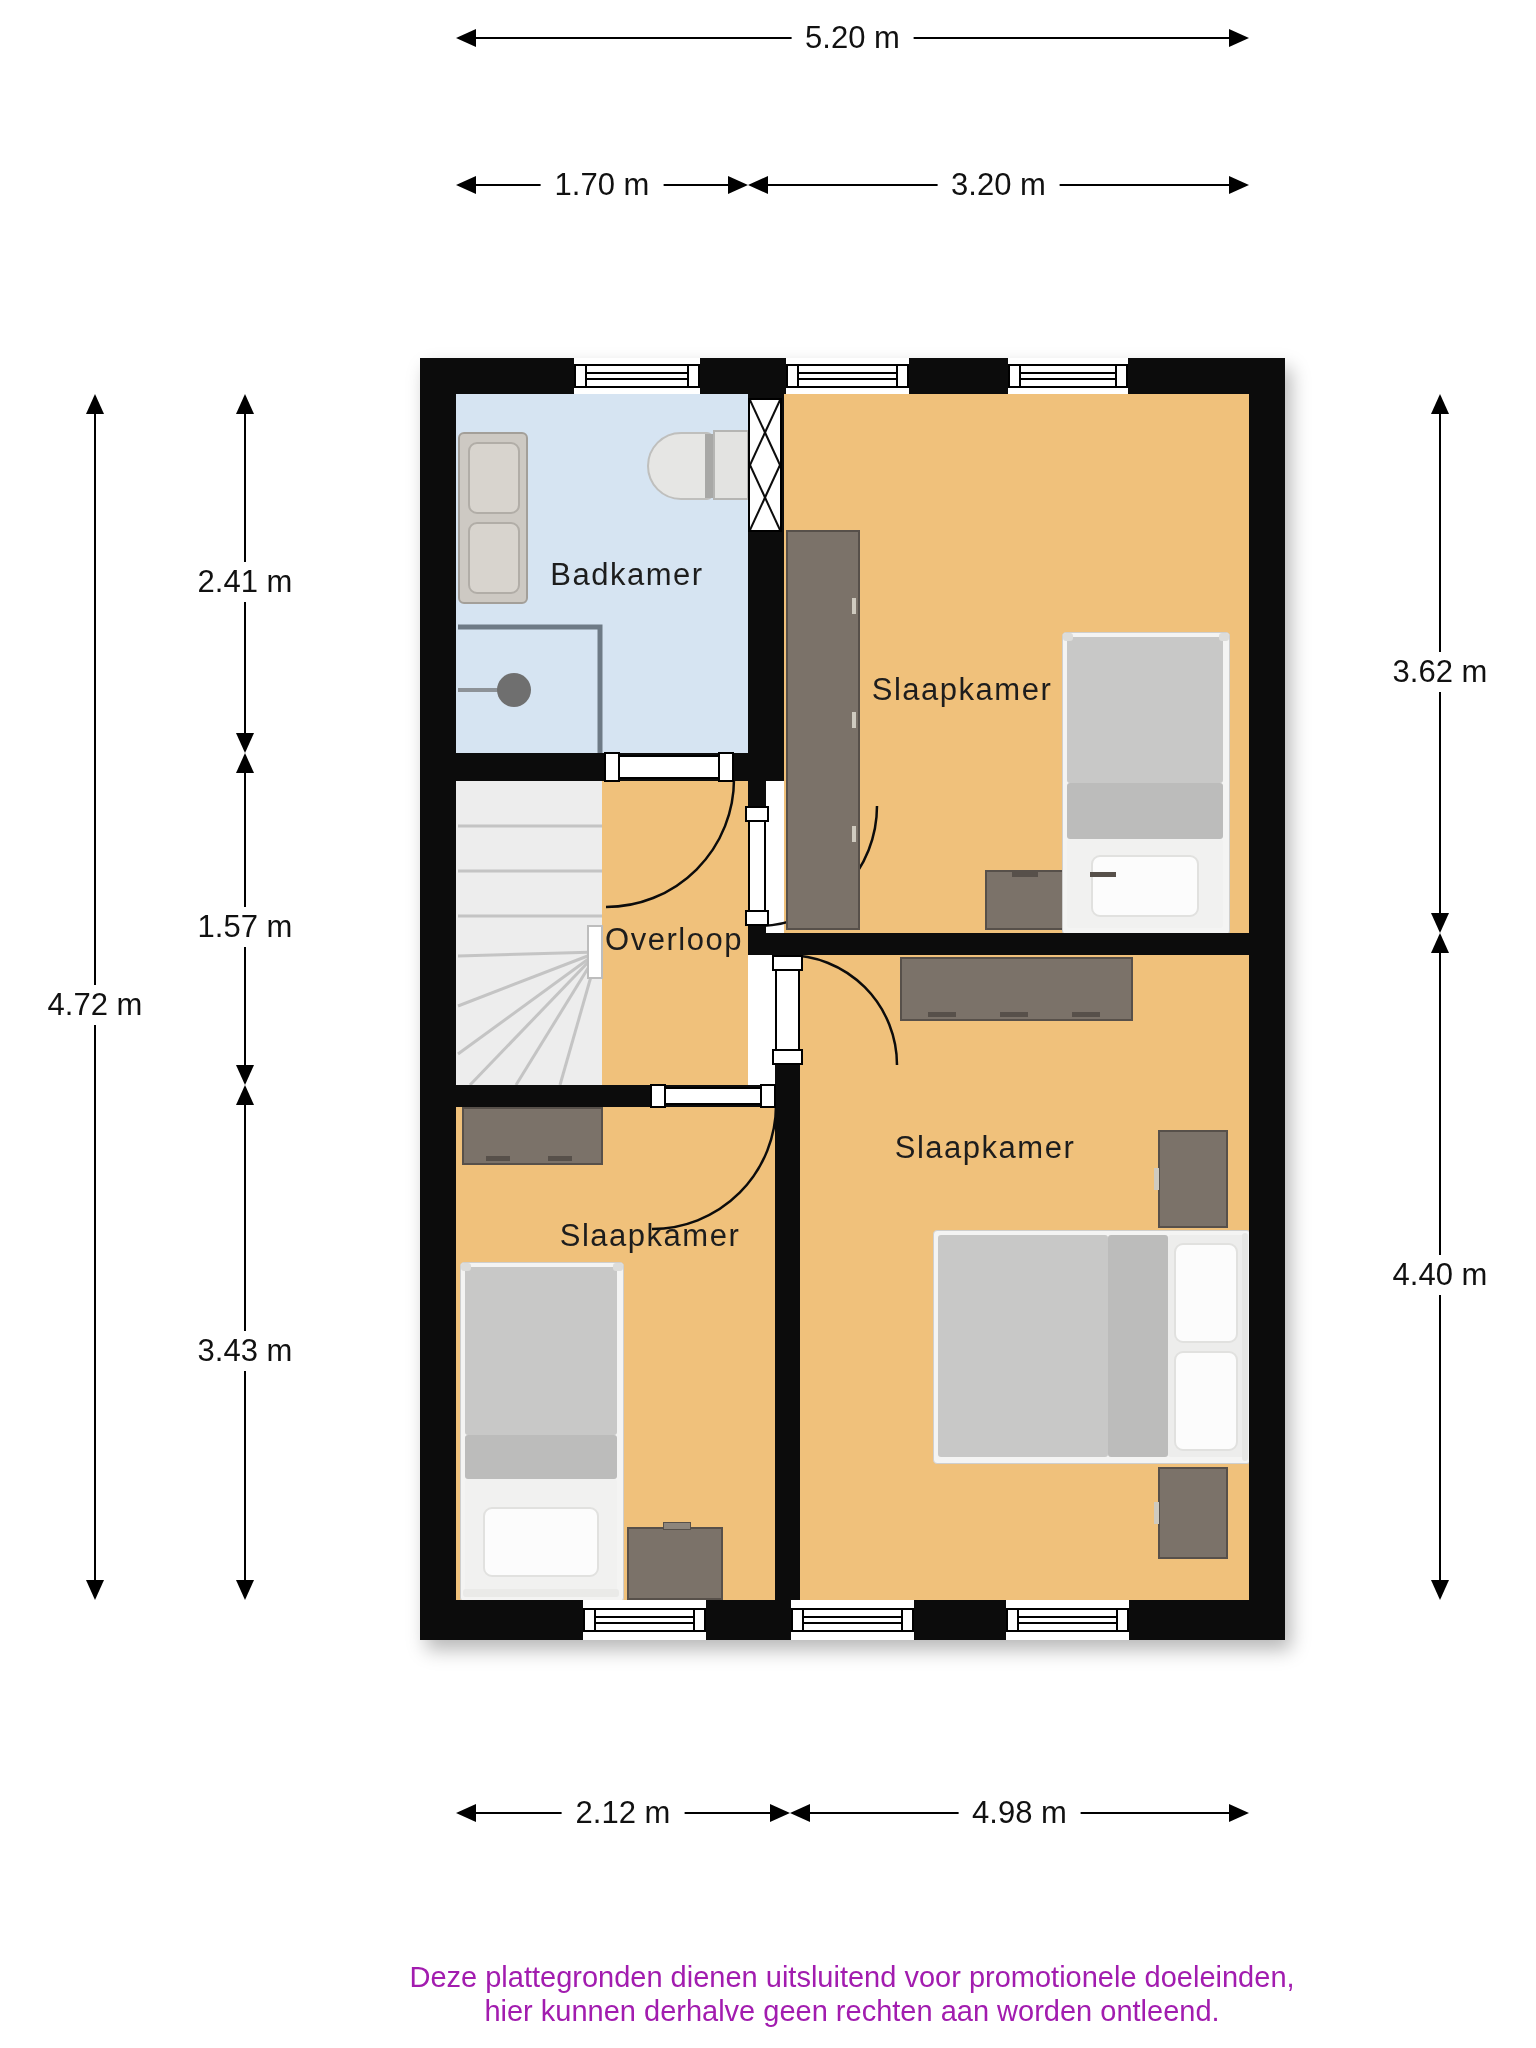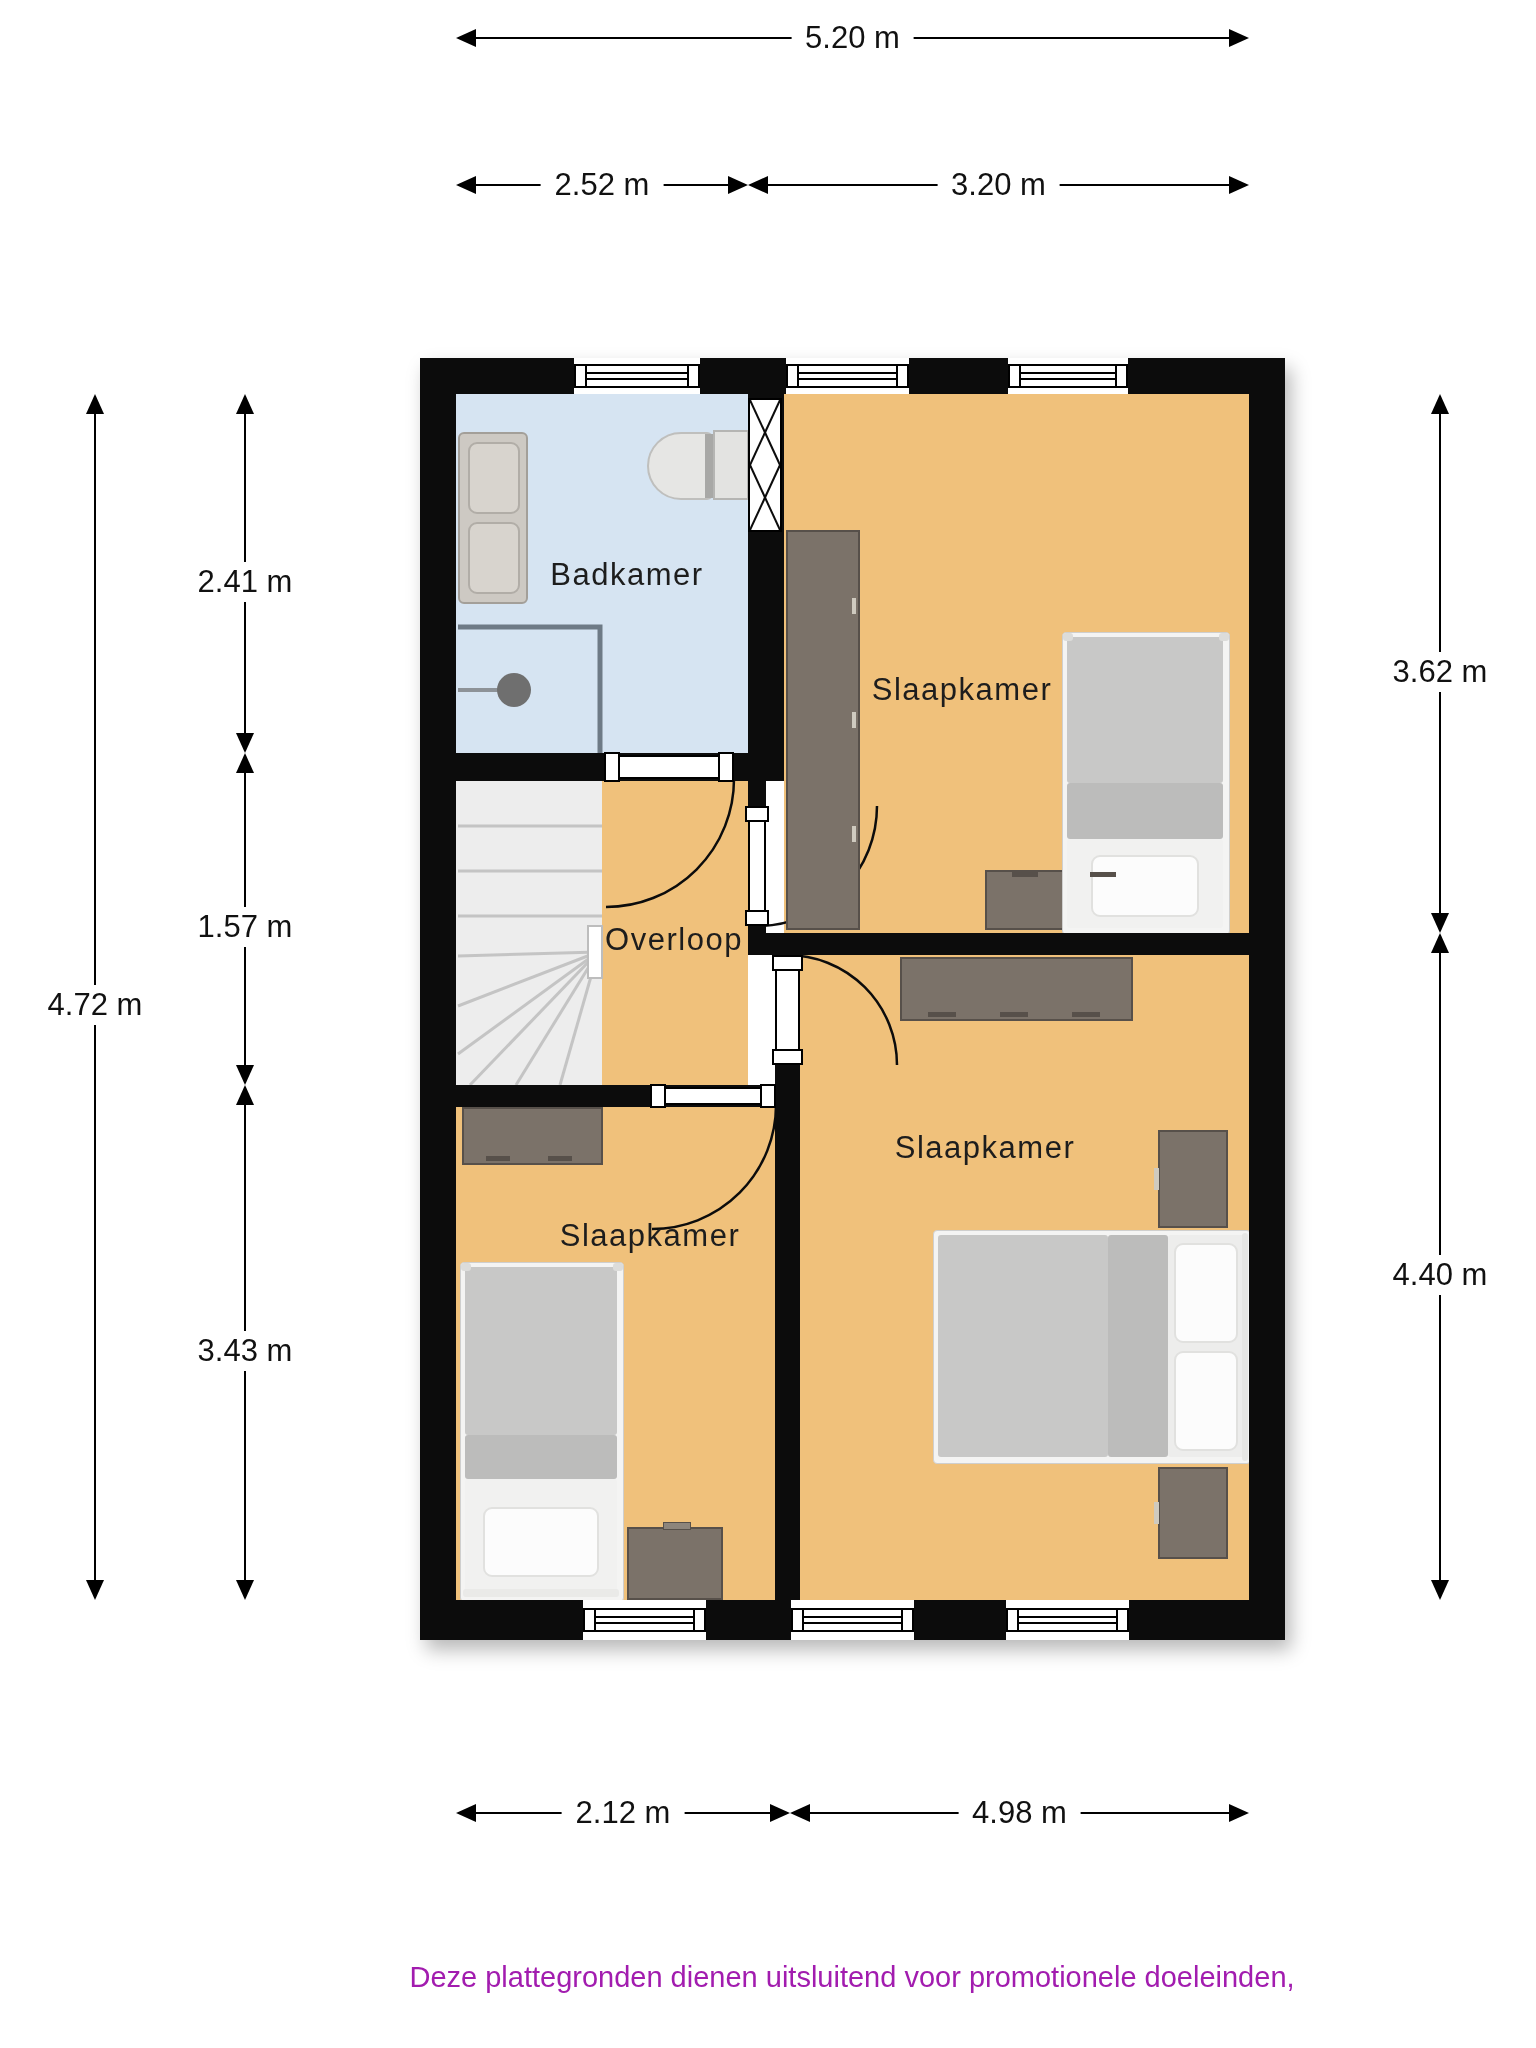--- a/index.html
+++ b/index.html
@@ -58,21 +58,21 @@
   <div class="hdim" style="left:456px;top:38px;width:793px;">
     <div class="line"></div>
     <div class="ah-l"></div>
     <div class="ah-r"></div>
     <span class="dim-label">5.20 m</span>
   </div>
   <div class="hdim" style="left:456px;top:185px;width:292px;">
     <div class="line"></div>
     <div class="ah-l"></div>
     <div class="ah-r"></div>
-    <span class="dim-label">2.52 m</span>
+    <span class="dim-label">1.70 m</span>
   </div>
   <div class="hdim" style="left:748px;top:185px;width:501px;">
     <div class="line"></div>
     <div class="ah-l"></div>
     <div class="ah-r"></div>
     <span class="dim-label">3.20 m</span>
   </div>
 
   <div class="vdim" style="left:95px;top:394px;height:1206px;">
     <div class="line"></div>
@@ -295,14 +295,15 @@
     <span class="dim-label">2.12 m</span>
   </div>
   <div class="hdim" style="left:790px;top:1813px;width:459px;">
     <div class="line"></div>
     <div class="ah-l"></div>
     <div class="ah-r"></div>
     <span class="dim-label">4.98 m</span>
   </div>
 
   <span class="disclaimer" style="left:852px;top:1977px;">Deze plattegronden dienen uitsluitend voor promotionele doeleinden,</span>
+  <span class="disclaimer" style="left:852px;top:2011px;">hier kunnen derhalve geen rechten aan worden ontleend.</span>
 
 </div>
 
 </body></html>

